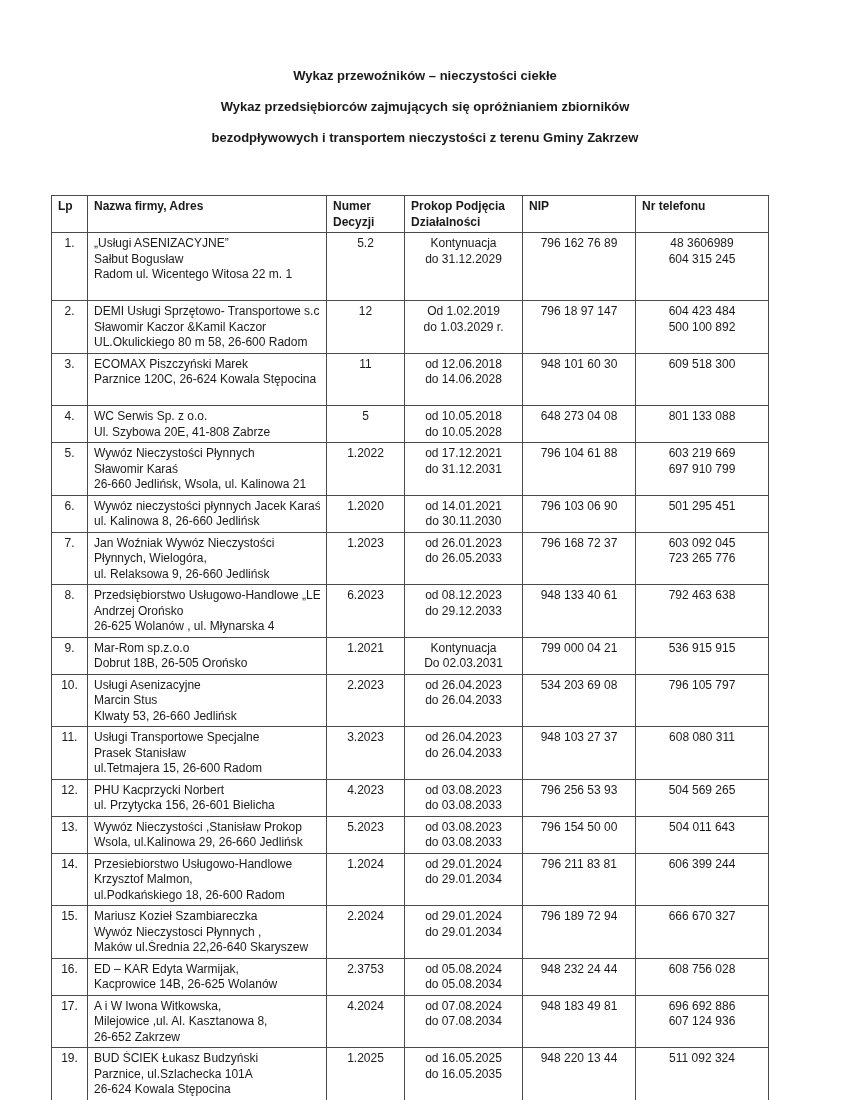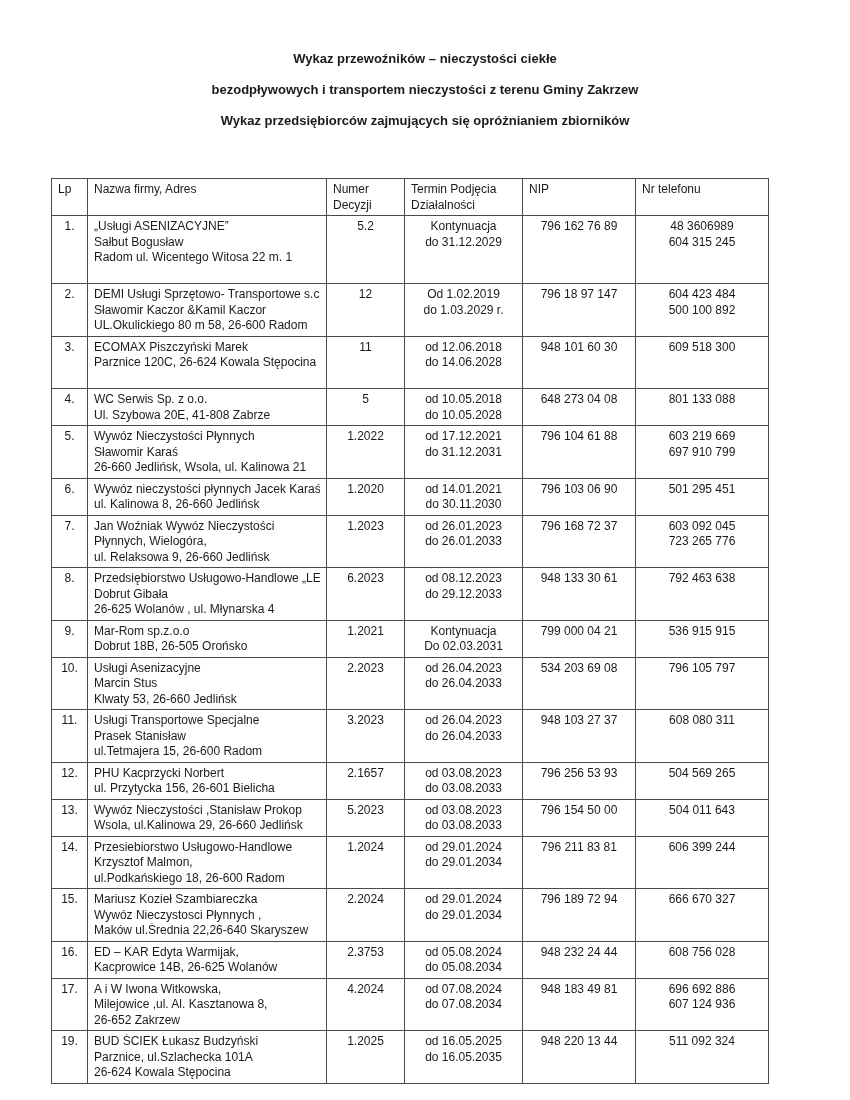--- a/index.html
+++ b/index.html
@@ -5,21 +5,21 @@
   html,body{margin:0;padding:0;background:#ffffff;}
   body{
     width:850px;height:1100px;
     font-family:"Liberation Sans", sans-serif;
     color:#1a1a1a;
     position:relative;
     overflow:hidden;
   }
   .page{width:850px;height:1100px;position:relative;}
   .title-block{
-    padding-top:51px;
+    padding-top:68px;
     text-align:center;
   }
   .title-block p{
     margin:0 0 16px 0;
     font-size:13px;
     font-weight:bold;
     letter-spacing:0;
   }
   table.carriers{
     border-collapse:collapse;
@@ -35,56 +35,56 @@
   table.carriers col.c-tel{width:133px;}
   table.carriers th, table.carriers td{
     border:1px solid #4a4a4a;
     font-size:12px;
     line-height:15.5px;
     padding:3px 6px 2px 6px;
     vertical-align:top;
     overflow:hidden;
   }
   table.carriers th{
-    font-weight:normal;
+    font-weight:bold;
     text-align:left;
   }
   th.center, td.center{text-align:center;}
   td div, th div{white-space:nowrap;overflow:hidden;}
 </style>
 </head>
 <body>
 
 <div class="page">
 
   <div class="title-block">
     <p>Wykaz przewoźników – nieczystości ciekłe</p>
+    <p>Wykaz przedsiębiorców zajmujących się opróżnianiem zbiorników</p>
     <p>bezodpływowych i transportem nieczystości z terenu Gminy Zakrzew</p>
-    <p>Wykaz przedsiębiorców zajmujących się opróżnianiem zbiorników</p>
   </div>
 
   <table class="carriers">
     <colgroup>
       <col class="c-lp">
         <col class="c-name">
         <col class="c-dec">
       <col class="c-term">
         <col class="c-nip">
         <col class="c-tel">
     </colgroup>
     <thead>
       <tr>
         <th>Lp</th>
         <th>Nazwa firmy, Adres</th>
         <th>
           <div>Numer</div>
           <div>Decyzji</div>
         </th>
         <th>
-          <div>Termin Podjęcia</div>
+          <div>Prokop Podjęcia</div>
           <div>Działalności</div>
         </th>
         <th class="center">NIP</th>
         <th class="center">Nr telefonu</th>
       </tr>
     </thead>
     <tbody id="rows-body">
         <tr>
           <td class="center">1.</td>
           <td>
@@ -192,41 +192,41 @@
         <tr>
           <td class="center">7.</td>
           <td>
             <div>Jan  Woźniak Wywóz Nieczystości</div>
             <div>Płynnych, Wielogóra,</div>
             <div>ul. Relaksowa 9, 26-660 Jedlińsk</div>
           </td>
           <td class="center">1.2023</td>
           <td class="center">
             <div>od 26.01.2023</div>
-            <div>do 26.01.2033</div>
+            <div>do 26.05.2033</div>
           </td>
           <td class="center">796 168 72 37</td>
           <td class="center">
             <div>603 092 045</div>
             <div>723 265 776</div>
           </td>
         </tr>
         <tr>
           <td class="center">8.</td>
           <td>
             <div>Przedsiębiorstwo Usługowo-Handlowe „LEMA”</div>
-            <div>Dobrut Gibała</div>
+            <div>Andrzej Orońsko</div>
             <div>26-625 Wolanów , ul. Młynarska 4</div>
           </td>
           <td class="center">6.2023</td>
           <td class="center">
             <div>od 08.12.2023</div>
             <div>do 29.12.2033</div>
           </td>
-          <td class="center">948 133 30 61</td>
+          <td class="center">948 133 40 61</td>
           <td class="center">
             <div>792 463 638</div>
           </td>
         </tr>
         <tr>
           <td class="center">9.</td>
           <td>
             <div>Mar-Rom sp.z.o.o</div>
             <div>Dobrut 18B, 26-505 Orońsko</div>
           </td>
@@ -273,21 +273,21 @@
           <td class="center">
             <div>608 080 311</div>
           </td>
         </tr>
         <tr>
           <td class="center">12.</td>
           <td>
             <div>PHU Kacprzycki Norbert</div>
             <div>ul. Przytycka 156, 26-601 Bielicha</div>
           </td>
-          <td class="center">2.1657</td>
+          <td class="center">4.2023</td>
           <td class="center">
             <div>od 03.08.2023</div>
             <div>do 03.08.2033</div>
           </td>
           <td class="center">796 256 53 93</td>
           <td class="center">
             <div>504 569 265</div>
           </td>
         </tr>
         <tr>

